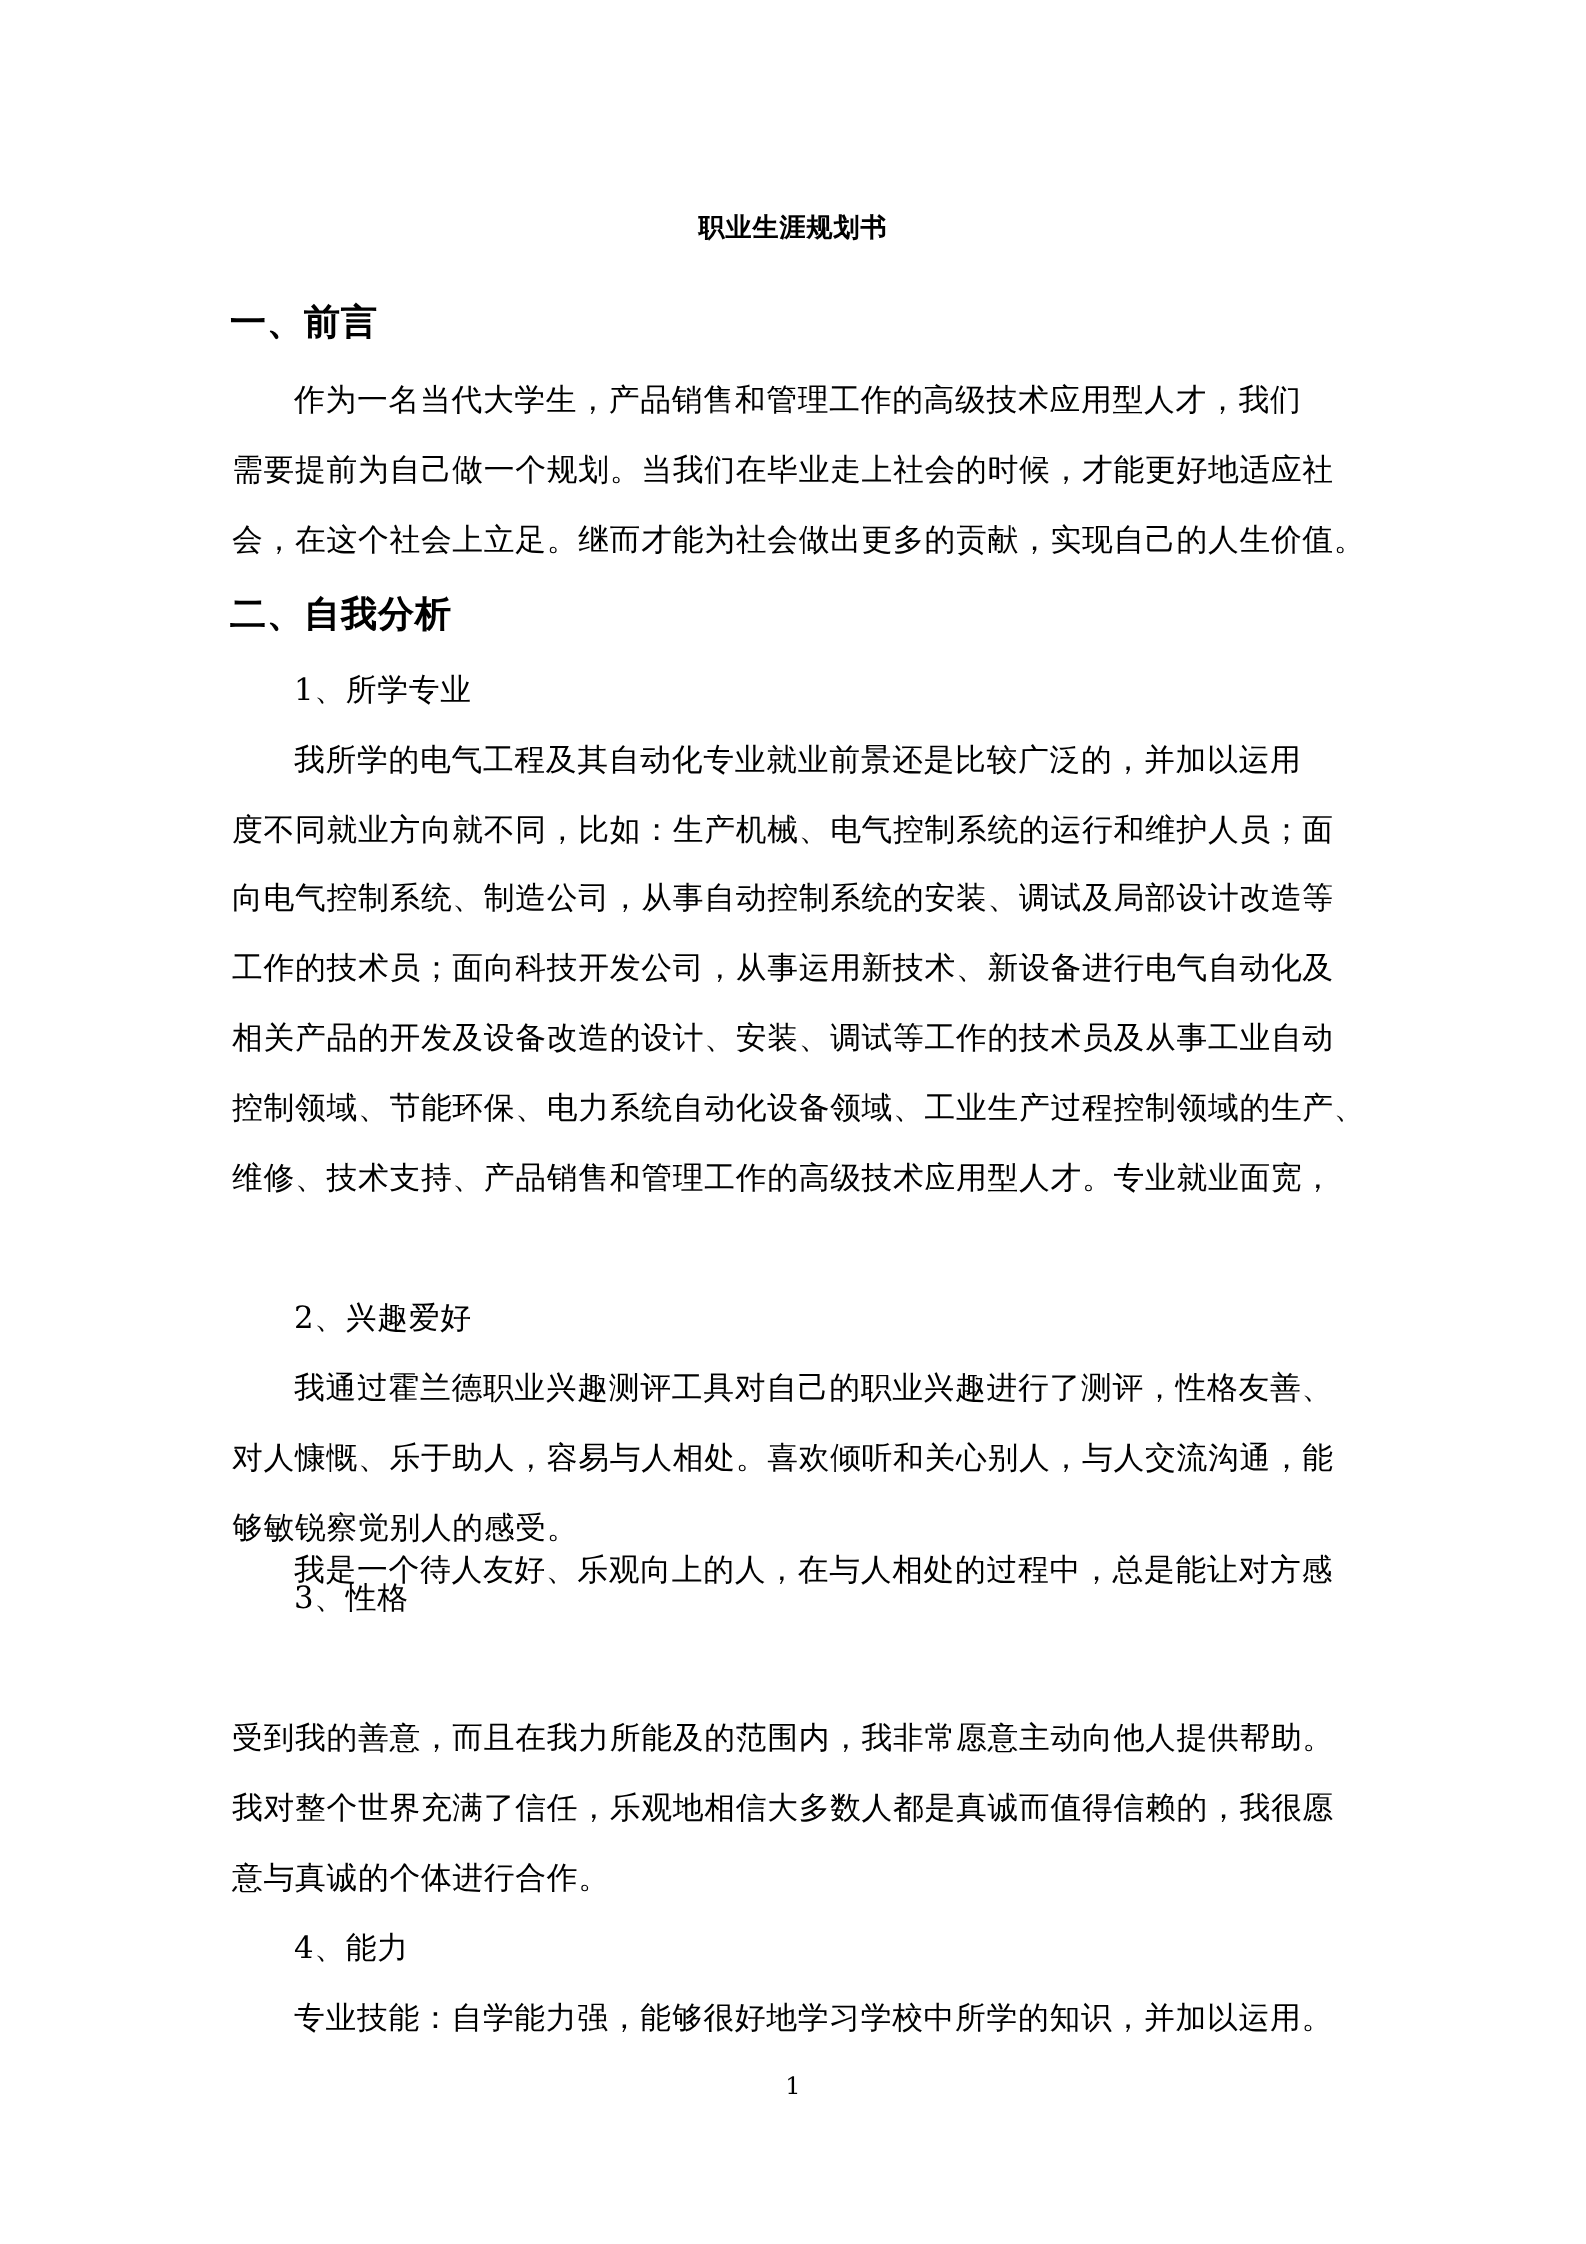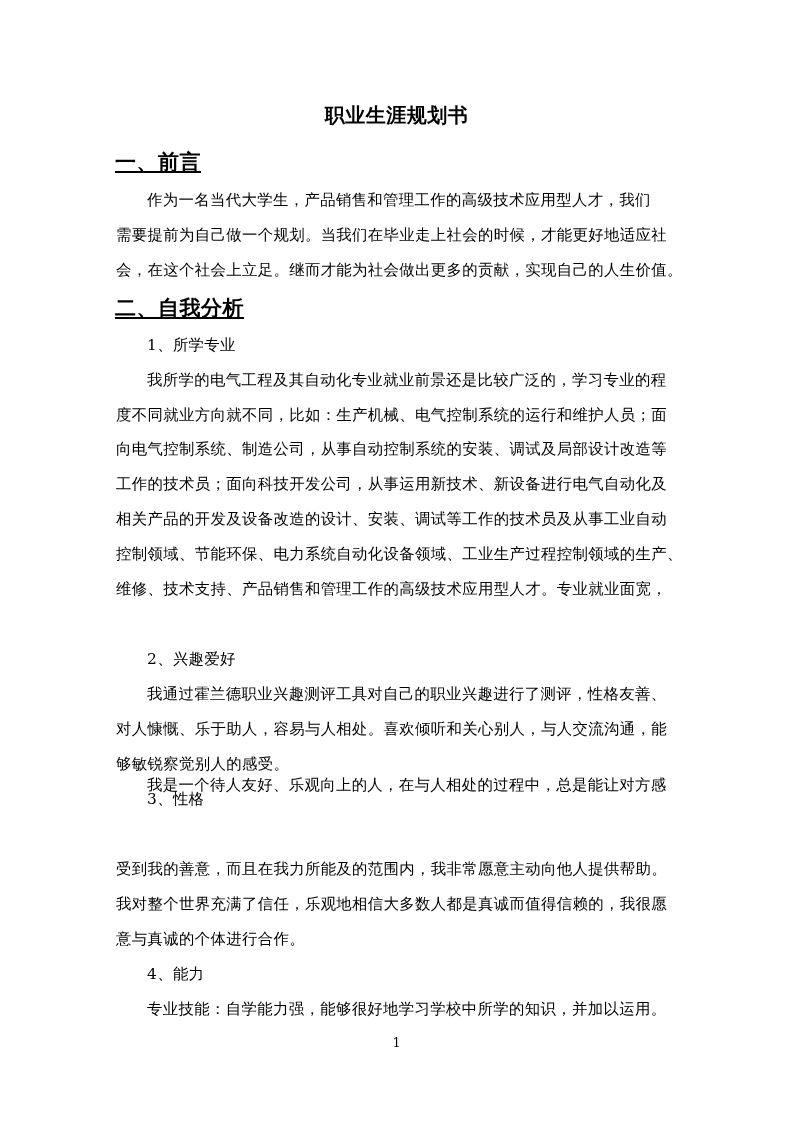--- a/index.html
+++ b/index.html
@@ -9,26 +9,26 @@
     color: #000;
   }
   .page { position: absolute; left: 0; top: 0; width: 793px; height: 1122px; background: #fff; }
   .line {
     position: absolute; left: 116px; width: 562px;
     font-size: 15.4px; line-height: 20px; white-space: nowrap; letter-spacing: 0.35px;
   }
   .title {
     position: absolute; left: 0; width: 793px; top: 104px; text-align: center;
     font-family: "DejaVu Sans", "Liberation Sans", sans-serif;
-    font-weight: bold; font-size: 20px; line-height: 22px; letter-spacing: 0.5px;
+    font-weight: bold; font-size: 13px; line-height: 22px; letter-spacing: 0.5px;
   }
   .h1 {
     position: absolute; left: 115px;
     font-family: "DejaVu Sans", "Liberation Sans", sans-serif;
-    font-weight: bold; font-size: 21px; line-height: 24px; letter-spacing: 0.5px; text-decoration: underline;
+    font-weight: bold; font-size: 18px; line-height: 24px; letter-spacing: 0.5px;
   }
   .indent { left: 147px; width: 531px; }
   .pagenum {
     position: absolute; left: 0; width: 793px; top: 1036px; text-align: center;
     font-size: 12px; line-height: 14px;
   }
 </style>
 </head>
 <body>
 
@@ -36,21 +36,21 @@
   <div class="title">职业生涯规划书</div>
 
   <div class="h1" style="top:150px">一、前言</div>
   <div class="line indent" style="top:190px">作为一名当代大学生，产品销售和管理工作的高级技术应用型人才，我们</div>
   <div class="line" style="top:225px">需要提前为自己做一个规划。当我们在毕业走上社会的时候，才能更好地适应社</div>
   <div class="line" style="top:260px">会，在这个社会上立足。继而才能为社会做出更多的贡献，实现自己的人生价值。</div>
 
   <div class="h1" style="top:296px">二、自我分析</div>
 
   <div class="line indent" style="top:335px">1、所学专业</div>
-  <div class="line indent" style="top:370px">我所学的电气工程及其自动化专业就业前景还是比较广泛的，学习专业的程</div>
+  <div class="line indent" style="top:370px">我所学的电气工程及其自动化专业就业前景还是比较广泛的，并加以运用</div>
   <div class="line" style="top:405px">度不同就业方向就不同，比如：生产机械、电气控制系统的运行和维护人员；面</div>
   <div class="line" style="top:439px">向电气控制系统、制造公司，从事自动控制系统的安装、调试及局部设计改造等</div>
   <div class="line" style="top:474px">工作的技术员；面向科技开发公司，从事运用新技术、新设备进行电气自动化及</div>
   <div class="line" style="top:544px">控制领域、节能环保、电力系统自动化设备领域、工业生产过程控制领域的生产、</div>
   <div class="line" style="top:509px">相关产品的开发及设备改造的设计、安装、调试等工作的技术员及从事工业自动</div>
   <div class="line" style="top:579px">维修、技术支持、产品销售和管理工作的高级技术应用型人才。专业就业面宽，</div>
 
   <div class="line indent" style="top:649px">2、兴趣爱好</div>
   <div class="line indent" style="top:684px">我通过霍兰德职业兴趣测评工具对自己的职业兴趣进行了测评，性格友善、</div>
   <div class="line" style="top:719px">对人慷慨、乐于助人，容易与人相处。喜欢倾听和关心别人，与人交流沟通，能</div>

